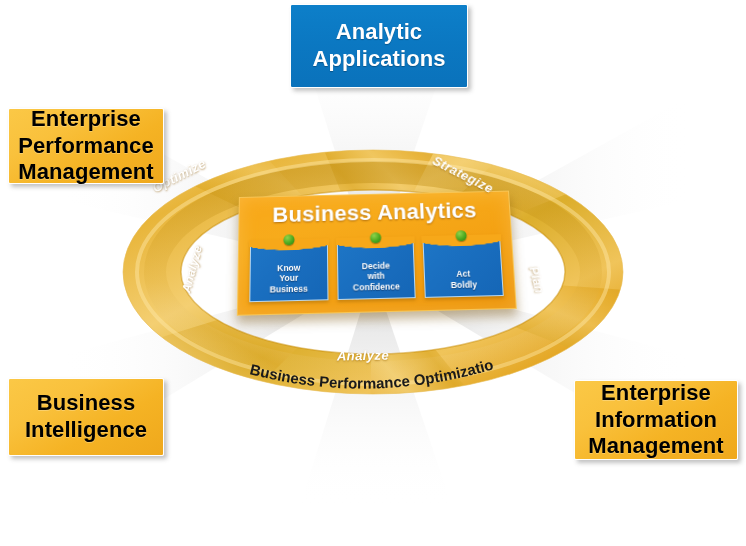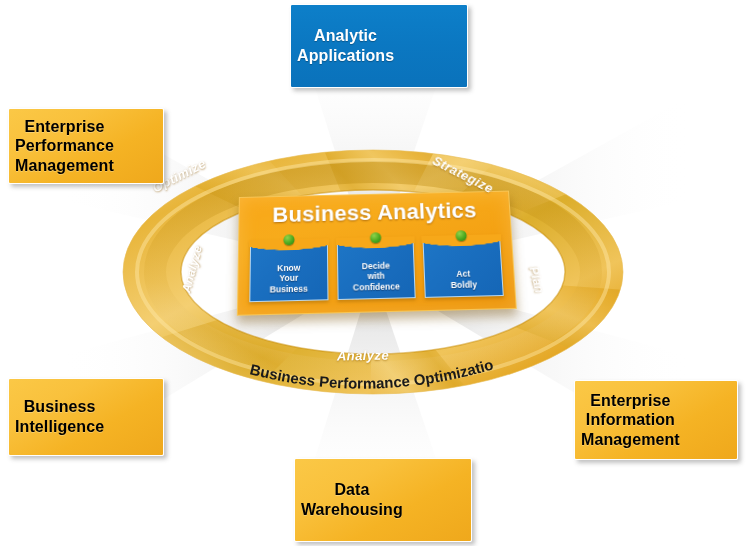--- a/index.html
+++ b/index.html
@@ -24,24 +24,25 @@
   }
 
   
   .node {
     position: absolute;
     box-sizing: border-box;
     border: 1px solid #ffffff;
     border-radius: 2px;
     display: flex;
     align-items: center;
+    justify-content: center;
     text-align: center;
     line-height: 1.22;
     font-weight: bold;
-    font-size: 16px;
+    font-size: 22px;
     letter-spacing: .1px;
     box-shadow: 3px 3px 4px rgba(120,120,120,.45);
     z-index: 6;
   }
   .node .lbl { display: block; padding: 0 6px; }
 
   .node.gold {
     color: #000000;
     background: linear-gradient(150deg, #fbc846 0%, #f9c13c 30%, #f5b324 62%, #efa81c 100%);
     text-shadow: 0 1px 0 rgba(255,255,255,.25);
@@ -317,17 +318,14 @@
 
 
   <div class="node gold" id="node-bi">
     <span class="lbl">Business<br>Intelligence</span>
   </div>
 
   <div class="node gold" id="node-eim">
     <span class="lbl">Enterprise<br>Information<br>Management</span>
   </div>
 
-  <div class="node gold" id="node-data-warehousing">
-    <span class="lbl">Data<br>Warehousing</span>
-  </div>
 
 </div>
 
 </body></html>

